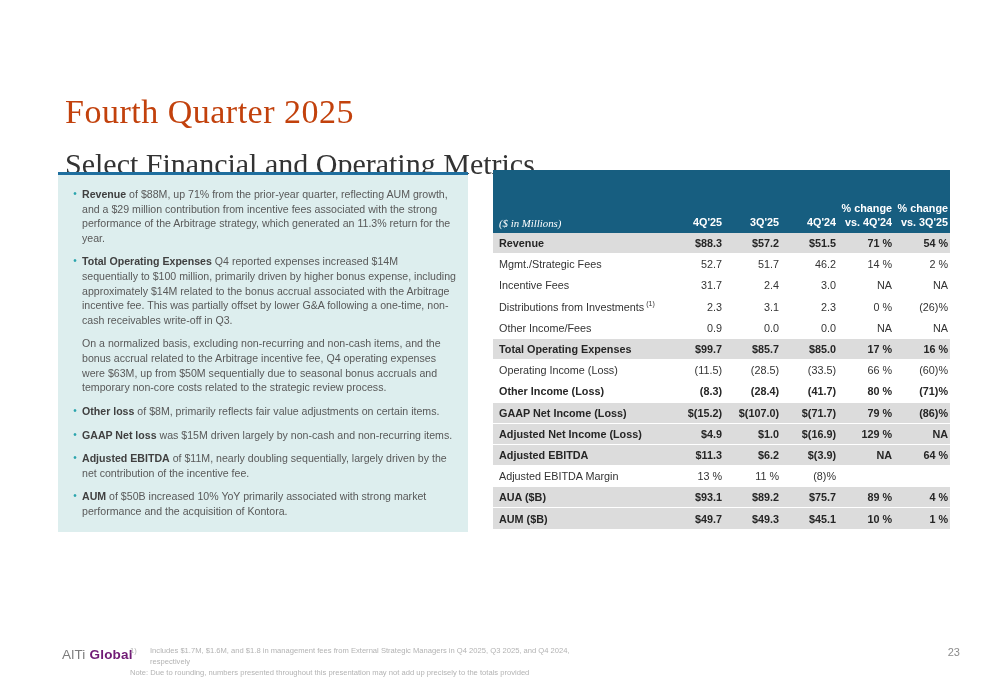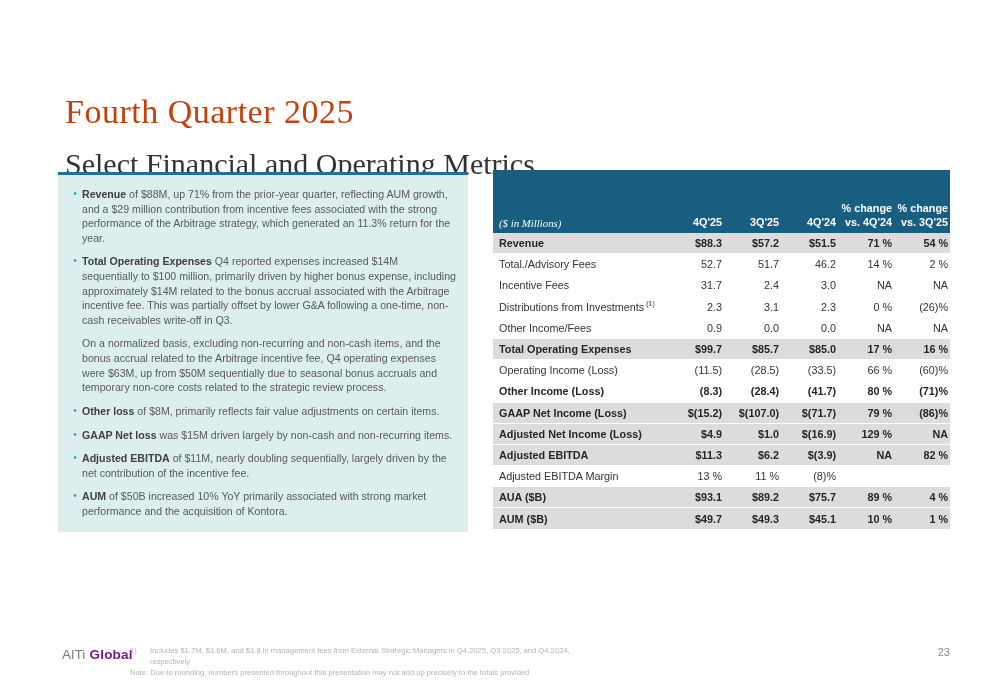--- a/index.html
+++ b/index.html
@@ -100,21 +100,21 @@
     left: 130px; top: 645px;
     font-size: 7.6px;
     color: #b3b3b3;
     line-height: 1.45;
     width: 480px;
   }
   .footnote .fn-line { display: flex; }
   .footnote .fn-num { width: 20px; flex: 0 0 20px; }
   .page-number {
     position: absolute;
-    right: 50px; top: 646px;
+    right: 40px; top: 646px;
     font-size: 11px;
     color: #8c8c8c;
   }
 </style>
 </head>
 <body>
 
 <div class="slide">
 
   <div class="title-block">
@@ -165,21 +165,21 @@
     <div>
         <div class="trow shaded bold">
           <div class="label-col"><span>Revenue</span></div>
           <div class="num-col c1">$88.3</div>
           <div class="num-col c2">$57.2</div>
           <div class="num-col c3">$51.5</div>
           <div class="num-col c4">71 %</div>
           <div class="num-col c5">54 %</div>
         </div>
         <div class="trow">
-          <div class="label-col"><span>Total./Advisory Fees</span></div>
+          <div class="label-col"><span>Mgmt./Strategic Fees</span></div>
           <div class="num-col c1">52.7</div>
           <div class="num-col c2">51.7</div>
           <div class="num-col c3">46.2</div>
           <div class="num-col c4">14 %</div>
           <div class="num-col c5">2 %</div>
         </div>
         <div class="trow">
           <div class="label-col"><span>Incentive Fees</span></div>
           <div class="num-col c1">31.7</div>
           <div class="num-col c2">2.4</div>
@@ -242,21 +242,21 @@
           <div class="num-col c3">$(16.9)</div>
           <div class="num-col c4">129 %</div>
           <div class="num-col c5">NA</div>
         </div>
         <div class="trow shaded bold">
           <div class="label-col"><span>Adjusted EBITDA</span></div>
           <div class="num-col c1">$11.3</div>
           <div class="num-col c2">$6.2</div>
           <div class="num-col c3">$(3.9)</div>
           <div class="num-col c4">NA</div>
-          <div class="num-col c5">82 %</div>
+          <div class="num-col c5">64 %</div>
         </div>
         <div class="trow">
           <div class="label-col"><span>Adjusted EBITDA Margin</span></div>
           <div class="num-col c1">13 %</div>
           <div class="num-col c2">11 %</div>
           <div class="num-col c3">(8)%</div>
           <div class="num-col c4"></div>
           <div class="num-col c5"></div>
         </div>
         <div class="trow shaded bold">

